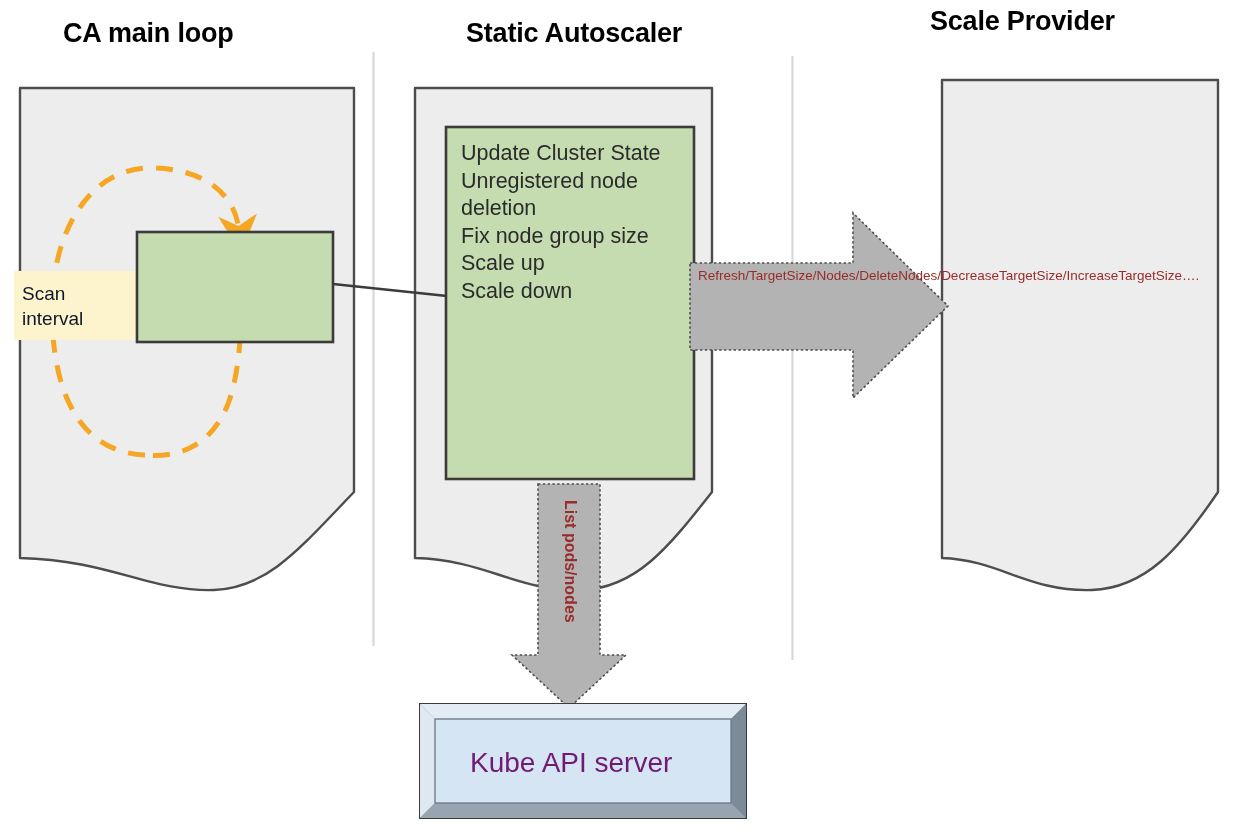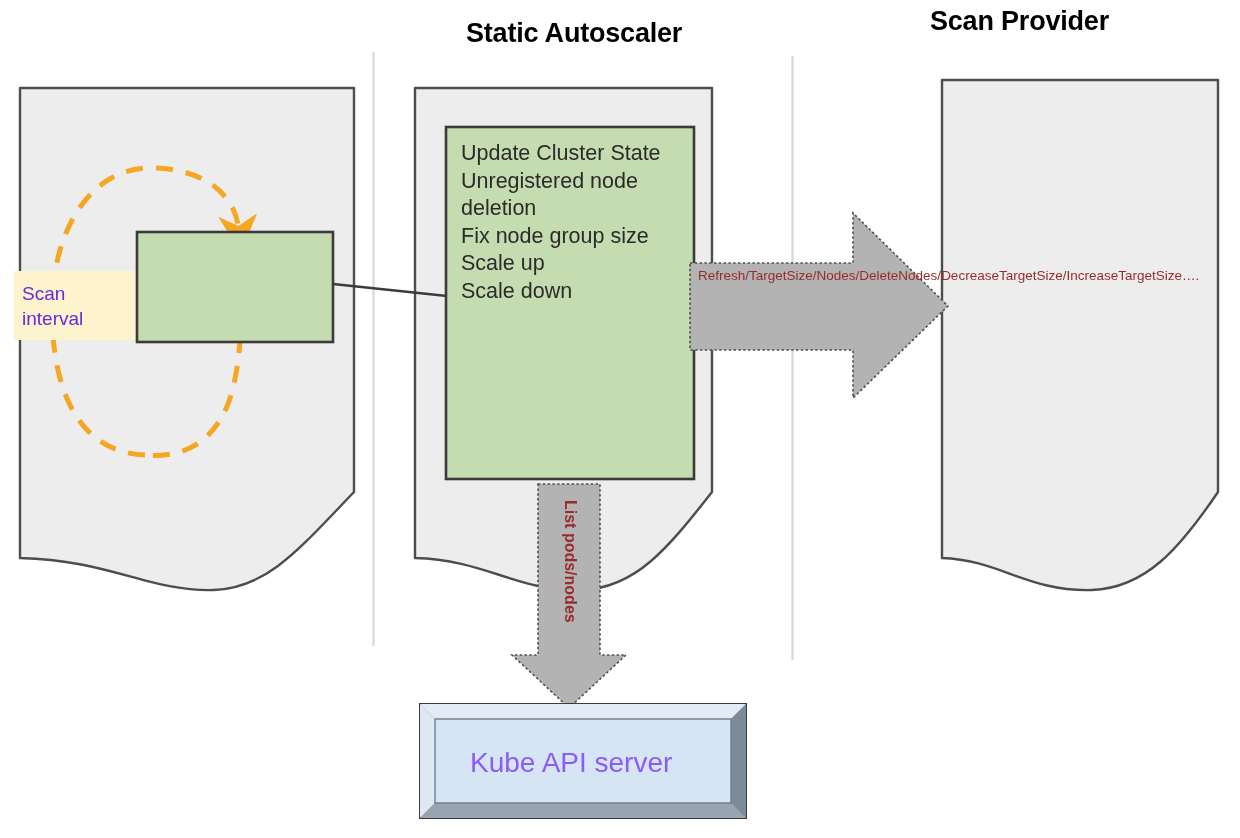--- a/index.html
+++ b/index.html
@@ -40,41 +40,41 @@
   }
   .box-text {
     position: absolute;
     color: #2b2b2b;
     font-size: 21.5px;
     line-height: 27.5px;
     white-space: pre-line;
   }
   .note-text {
     position: absolute;
-    color: #6d28d9;
+    color: #0f172a;
     font-size: 19px;
     line-height: 25px;
     white-space: pre-line;
   }
   .arrow-label {
     position: absolute;
     color: #9a2b2b;
     font-size: 13.5px;
     line-height: 16.5px;
     text-align: center;
     font-weight: normal;
   }
   .arrow-label.vertical {
     transform-origin: left top;
     font-weight: bold;
     white-space: nowrap;
   }
   .api-text {
     position: absolute;
-    color: #8b5cf6;
+    color: #701a75;
     font-size: 28px;
     white-space: nowrap;
   }
 </style>
 </head>
 <body>
 
 <div id="diagram-root">
 
   <svg class="stage" viewBox="0 0 1240 838" xmlns="http://www.w3.org/2000/svg">
@@ -122,24 +122,25 @@
     <g>
       <rect x="420" y="704" width="326" height="114" fill="#8a96a3" stroke="#3b3b3b" stroke-width="2"></rect>
       <polygon points="420,704 746,704 731,719 435,719" fill="#e3ecf5"></polygon>
       <polygon points="420,704 435,719 435,803 420,818" fill="#dfe8f2"></polygon>
       <polygon points="746,704 746,818 731,803 731,719" fill="#7d8a97"></polygon>
       <polygon points="420,818 435,803 731,803 746,818" fill="#98a4b0"></polygon>
       <rect x="435" y="719" width="296" height="84" fill="#d6e5f3" stroke="#6e7d8c" stroke-width="1.4"></rect>
     </g>
   </svg>
 
+  <div class="lane-title" style="left:63px; top:18px;">CA main loop</div>
 
   <div class="lane-title" style="left:466px; top:18px;">Static Autoscaler</div>
 
-  <div class="lane-title" style="left:930px; top:6px;">Scan Provider</div>
+  <div class="lane-title" style="left:930px; top:6px;">Scale Provider</div>
 
   <div class="note-text" style="left:22px; top:281px; width:120px;">Scan
 interval</div>
 
 
   <div class="box-text" style="left:461px; top:140px; width:240px;">Update Cluster State
 Unregistered node
 deletion
 Fix node group size
 Scale up

